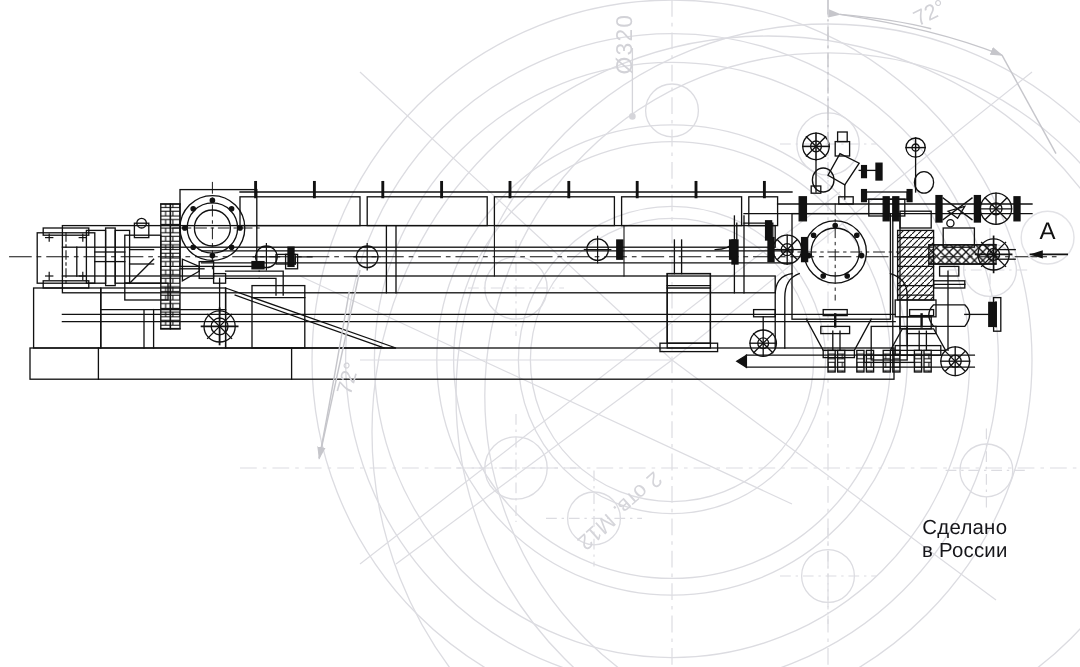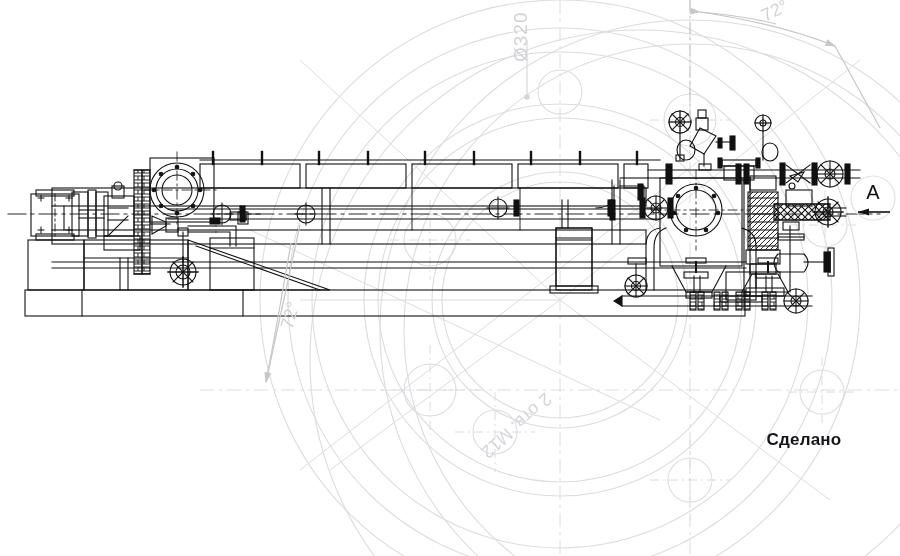--- a/index.html
+++ b/index.html
@@ -16,21 +16,21 @@
   #anno-layer{z-index:3;}
   .logo-box{
     position:absolute;
     left:724px;top:428px;
     width:160px;height:118px;
     z-index:4;
     text-align:center;
   }
   .logo-text{
     font-family:"Liberation Sans",sans-serif;
-    font-weight:bold;
+    font-weight:normal;
     font-size:17px;
     line-height:19px;
     color:#16161a;
     letter-spacing:.2px;
     margin-top:2px;
   }
   .logo-text div{white-space:nowrap;}
 </style>
 </head>
 <body>
@@ -599,16 +599,17 @@
       <path d="M14 42 C 26 18, 68 16, 94 30 C 110 38, 122 34, 132 26
                C 126 40, 106 52, 88 48 C 66 43, 50 32, 36 34
                C 26 35, 20 38, 16 44 Z" fill="url(#gWhite)"></path>
 
       <path d="M12 46 C 22 30, 46 32, 66 42 C 84 51, 102 56, 116 50
                C 106 62, 84 66, 64 60 C 44 54, 30 48, 20 52
                C 15 54, 12 56, 11 58 Z" fill="url(#gRed)"></path>
     </svg>
     <div class="logo-text">
       <div>Сделано</div>
+      <div>в России</div>
     </div>
   </div>
 
 </div>
 
 </body></html>

